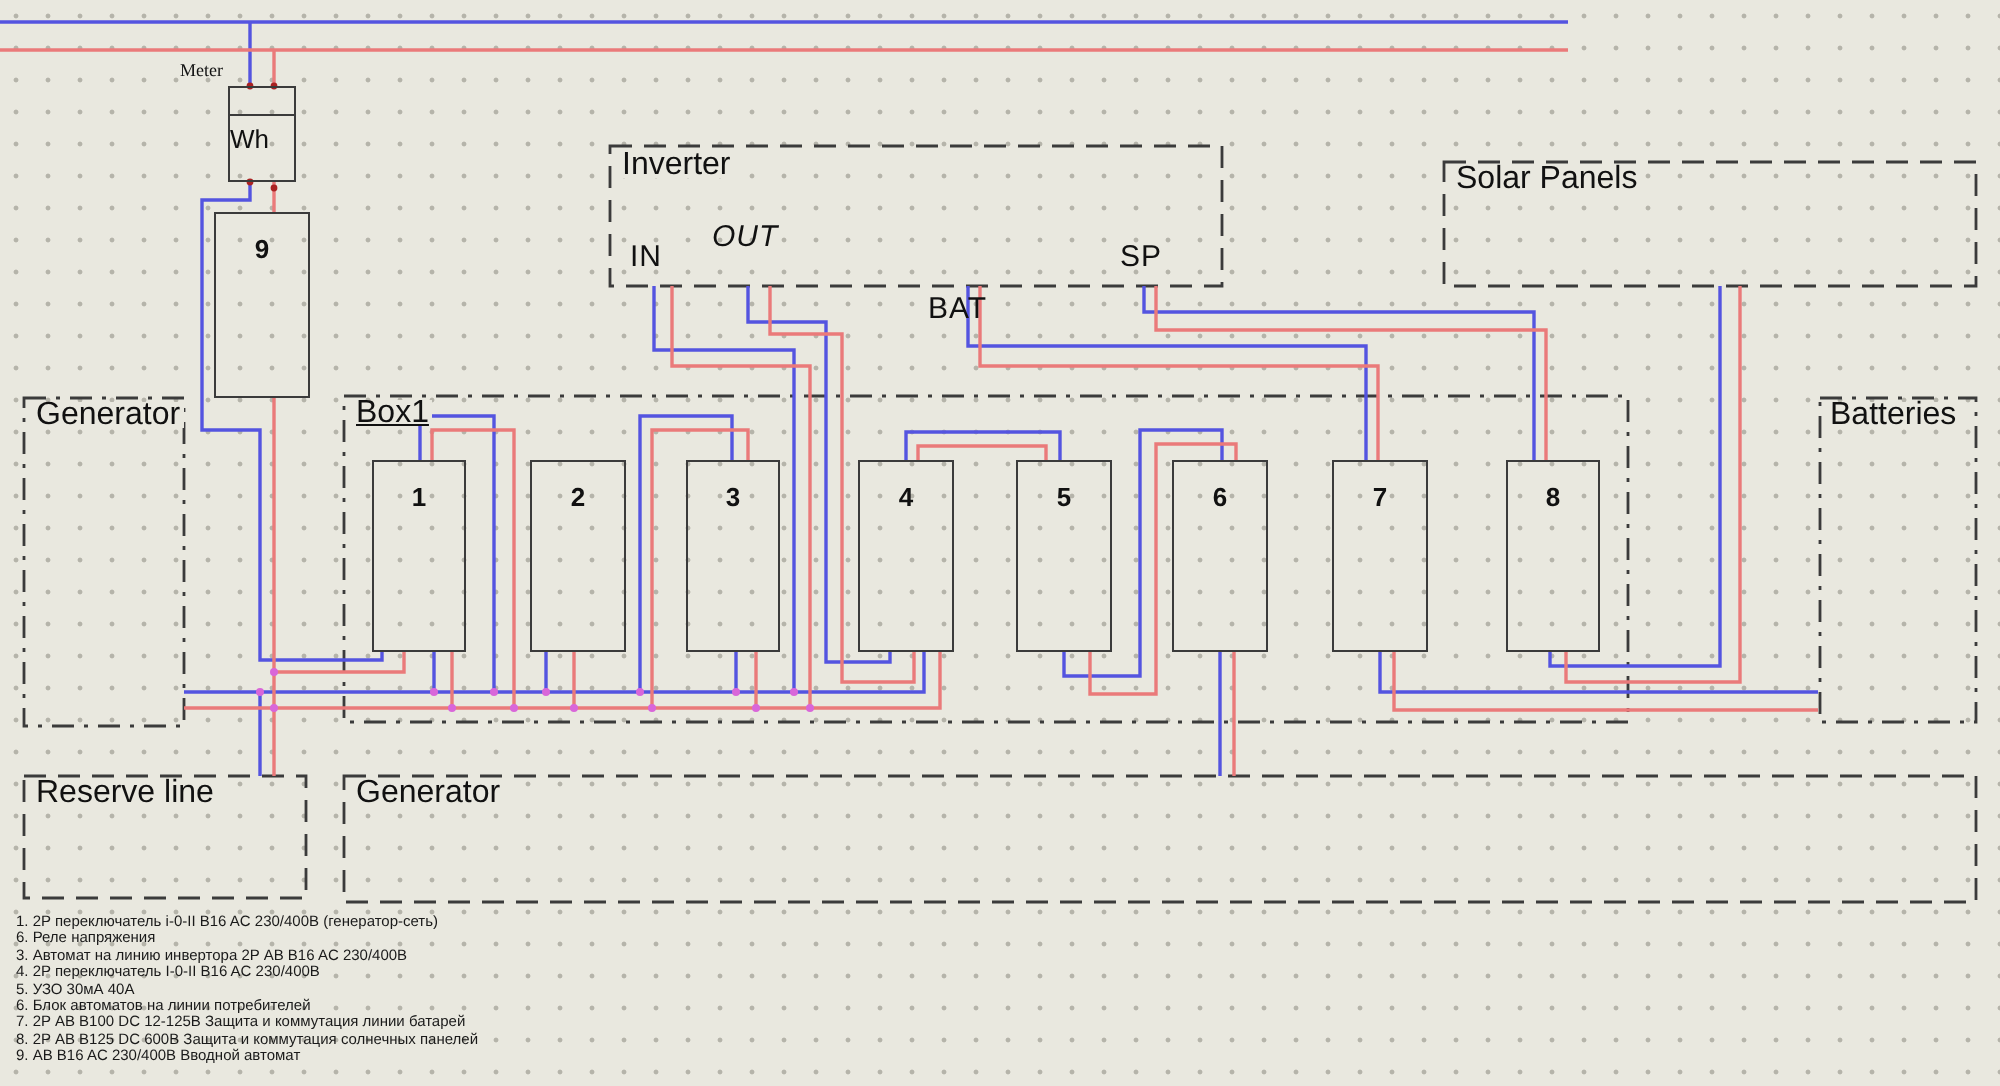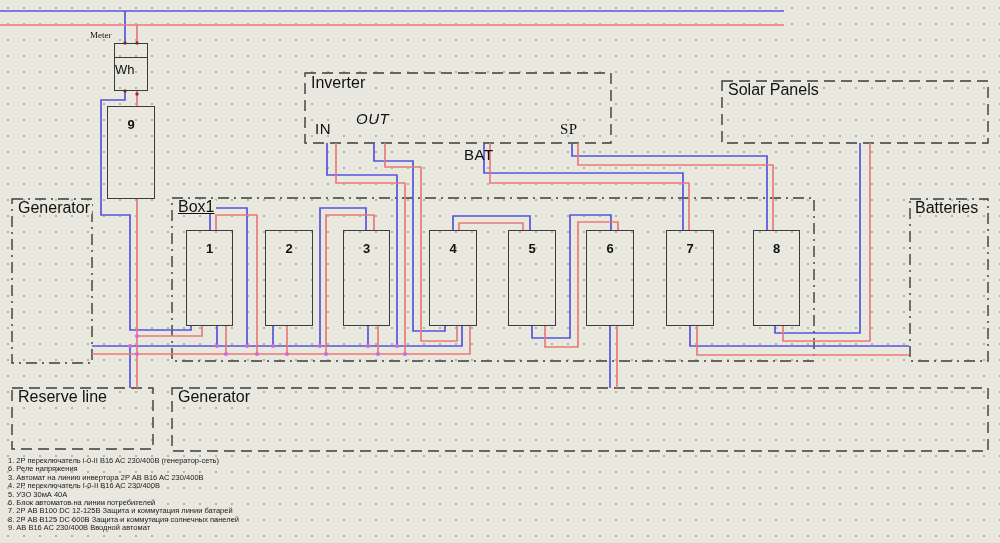--- a/index.html
+++ b/index.html
@@ -159,21 +159,21 @@
 <div class="region-label" style="left:176px;top:200px;text-decoration:underline;">Box1</div>
 <div class="region-label" style="left:309px;top:76px;">Inverter</div>
 <div class="region-label" style="left:726px;top:83px;">Solar Panels</div>
 <div class="region-label" style="left:913px;top:201px;">Batteries</div>
 <div class="region-label" style="left:16px;top:390px;">Reserve line</div>
 <div class="region-label" style="left:176px;top:390px;">Generator</div>
 
 <div class="terminal" style="left:315px;top:121px;">IN</div>
 <div class="terminal" style="left:356px;top:111px;font-style:italic;">OUT</div>
 <div class="terminal" style="left:464px;top:121px;margin-top:26px;">BAT</div>
-<div class="terminal" style="left:560px;top:121px;font-family:Liberation Serif, serif;">SP</div>
+<div class="terminal" style="left:560px;top:121px;">SP</div>
 
 <div id="legend">
   <div>1. 2P переключатель i-0-II B16 AC 230/400В (генератор-сеть)</div>
   <div>6. Реле напряжения</div>
   <div>3. Автомат на линию инвертора 2P АВ B16 AC 230/400В</div>
   <div>4. 2P переключатель I-0-II B16 AC 230/400В</div>
   <div>5. УЗО 30мА 40А</div>
   <div>6. Блок автоматов на линии потребителей</div>
   <div>7. 2P АВ B100 DC 12-125В Защита и коммутация линии батарей</div>
   <div>8. 2P АВ B125 DC 600В Защита и коммутация солнечных панелей</div>

